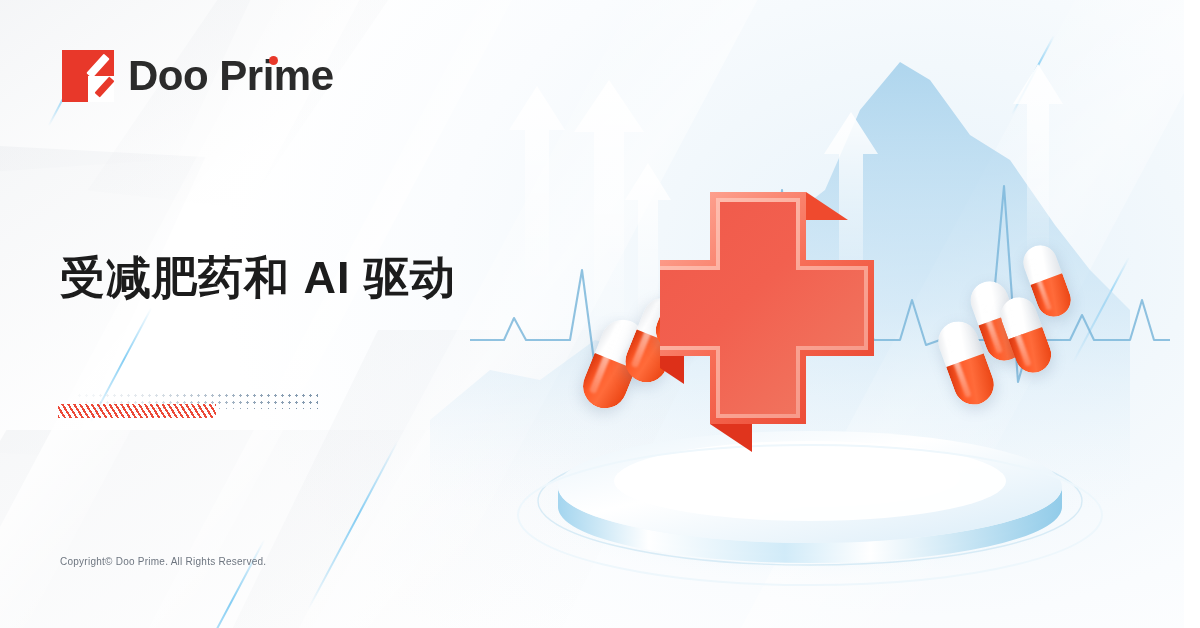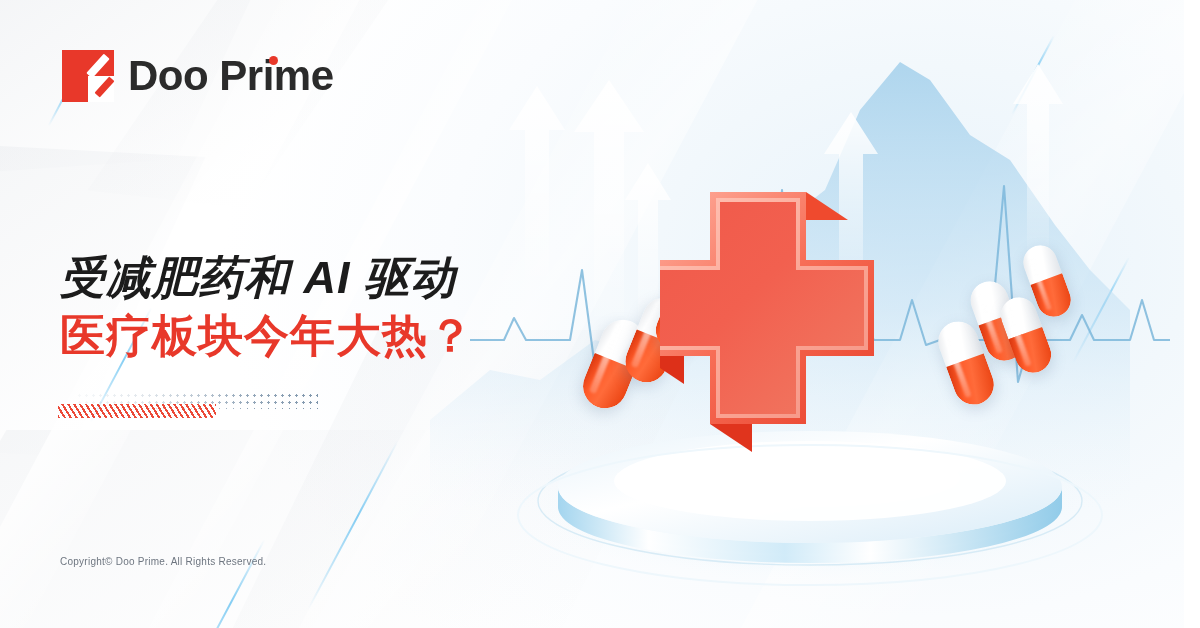--- a/index.html
+++ b/index.html
@@ -78,21 +78,21 @@
       transform:rotate(42deg); top:3px; right:12px; border-radius:1px;}
   .logo-mark .notch{position:absolute; right:0; bottom:0; width:26px; height:26px; background:#fff;}
   .logo-mark .slash-r{position:absolute; width:7px; height:22px; background:#e8382a;
       transform:rotate(42deg); bottom:4px; right:6px; border-radius:1px;}
   .logo-text{position:relative; font-size:42px; font-weight:bold; color:#2b2b2b; letter-spacing:-.5px;}
   .logo-dot{position:absolute; width:9px; height:9px; border-radius:50%; background:#e8382a;
       right:56px; top:4px;}
 
   .headline{position:absolute; left:60px; top:249px; width:560px;}
   .hl-line{font-size:45px; font-weight:bold; line-height:1.28; letter-spacing:1px; white-space:nowrap;}
-  .hl-1{color:#1c1c1c;font-style:italic;}
+  .hl-1{color:#1c1c1c;}
   .hl-2{color:#e8382a;}
 
   .deco{position:absolute; left:58px; top:392px; width:260px; height:26px;}
   .deco .dots{position:absolute; left:18px; top:0; width:242px; height:17px;
     background-image:radial-gradient(#7f96ac 1.1px, transparent 1.2px);
     background-size:7px 7px;
     -webkit-mask-image:linear-gradient(90deg,rgba(0,0,0,.05) 0%,rgba(0,0,0,.25) 30%,rgba(0,0,0,.85) 72%,rgba(0,0,0,1) 100%);
             mask-image:linear-gradient(90deg,rgba(0,0,0,.05) 0%,rgba(0,0,0,.25) 30%,rgba(0,0,0,.85) 72%,rgba(0,0,0,1) 100%);}
   .deco .hatch{position:absolute; left:0; top:12px; width:158px; height:14px;
     background:repeating-linear-gradient(58deg,#ea3a27 0 2px,transparent 2px 5px);
@@ -307,21 +307,20 @@
     <div class="logo-mark">
       <div class="slash-w"></div>
       <div class="notch"></div>
       <div class="slash-r"></div>
     </div>
     <div class="logo-text">Doo Prime<span class="logo-dot"></span></div>
   </div>
 
   <div class="headline">
     <div class="hl-line hl-1">受减肥药和 AI 驱动</div>
-    <div class="hl-line hl-2">医疗板块今年大热？</div>
   </div>
 
   <div class="deco">
     <div class="dots"></div>
     <div class="hatch"></div>
   </div>
 
   <div class="copyright">Copyright© Doo Prime. All Rights Reserved.</div>
 
 </div>

